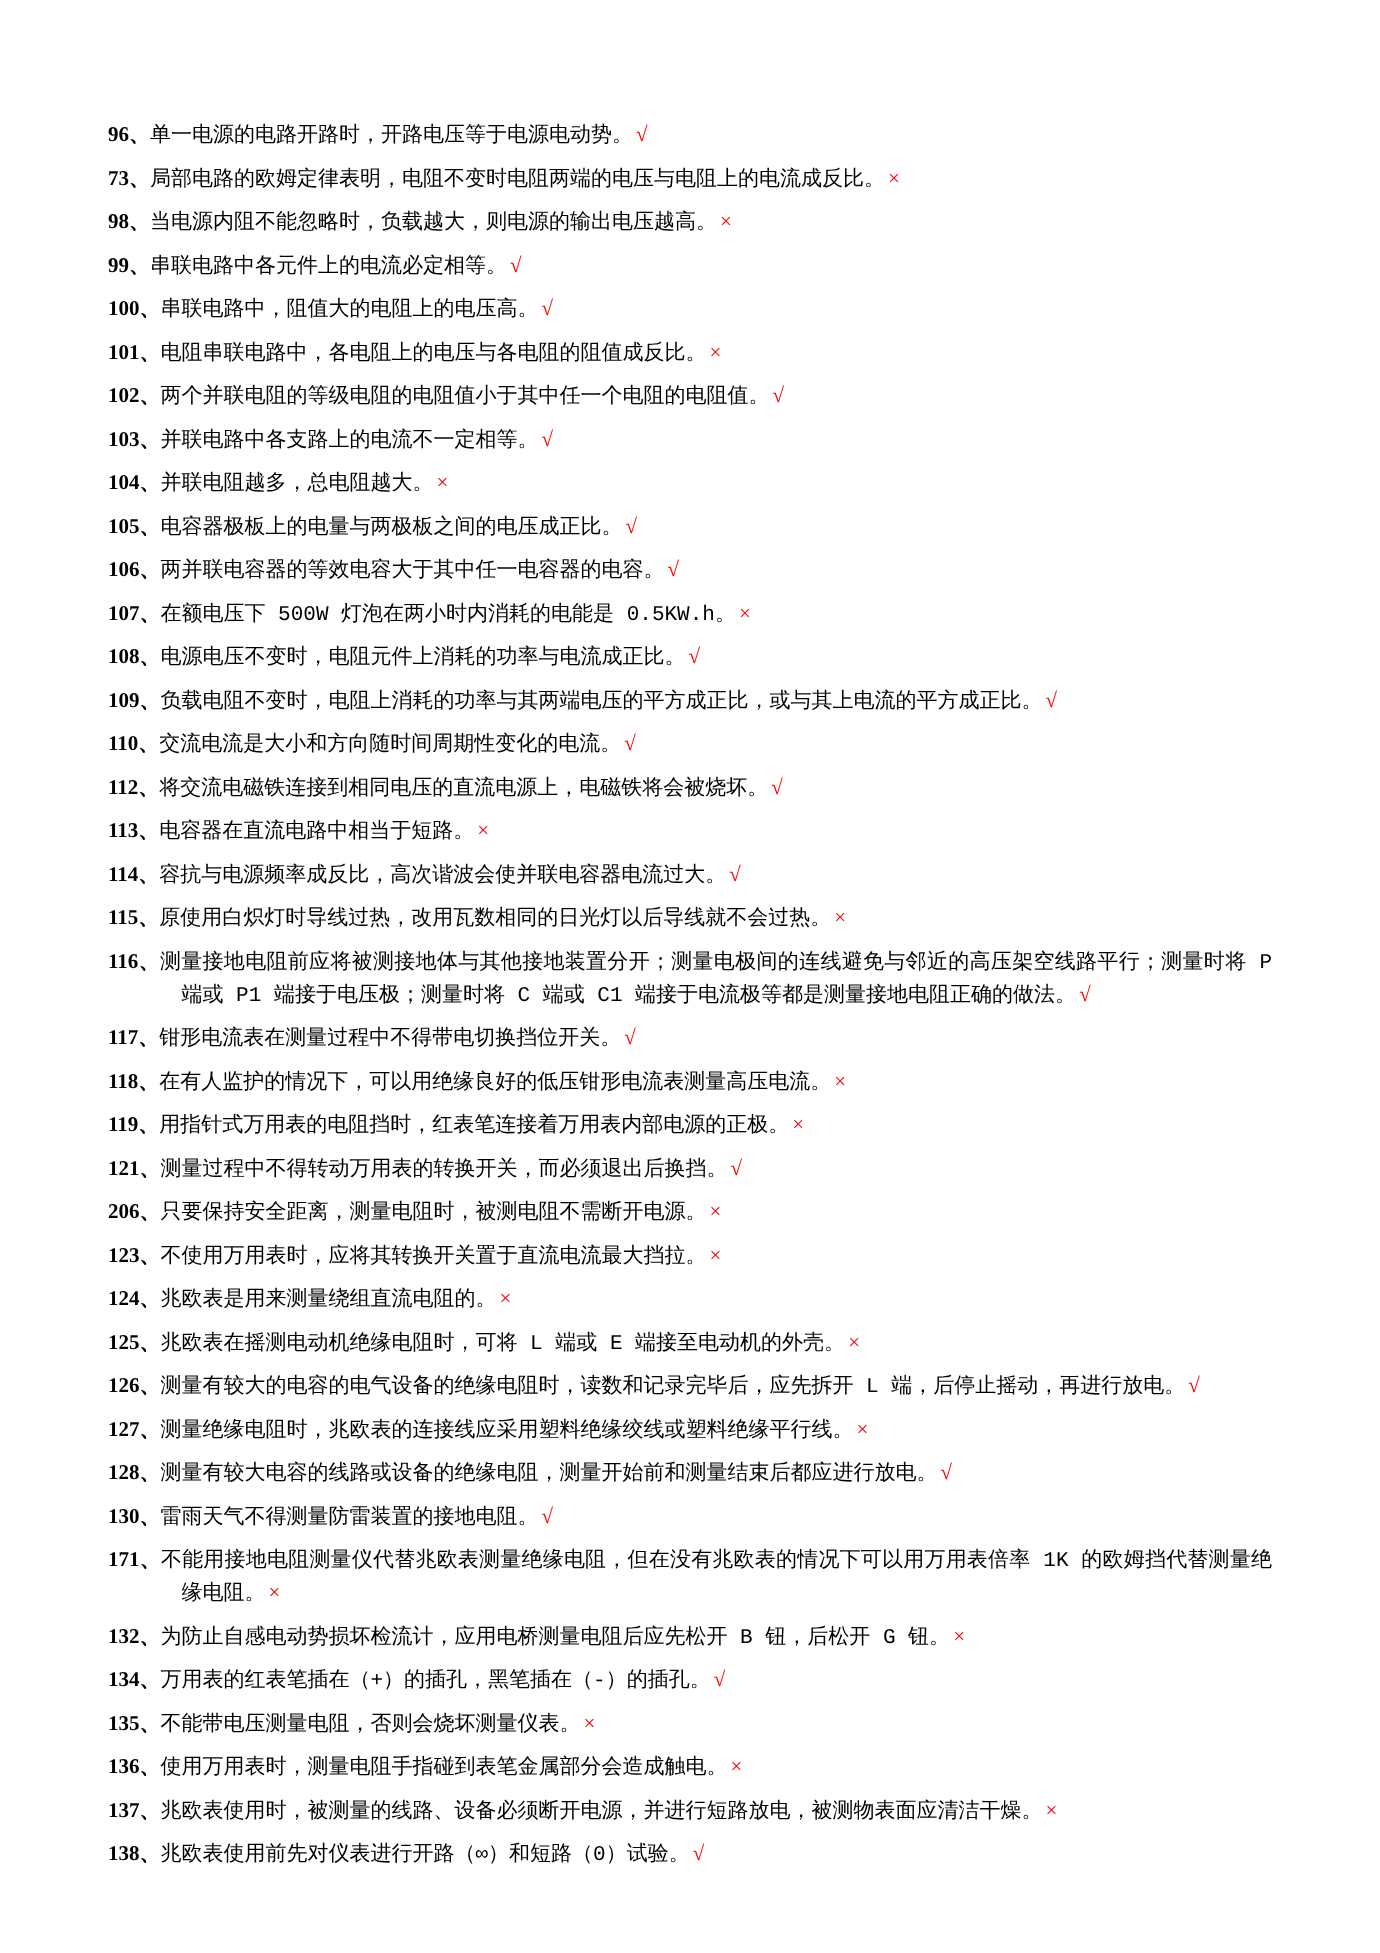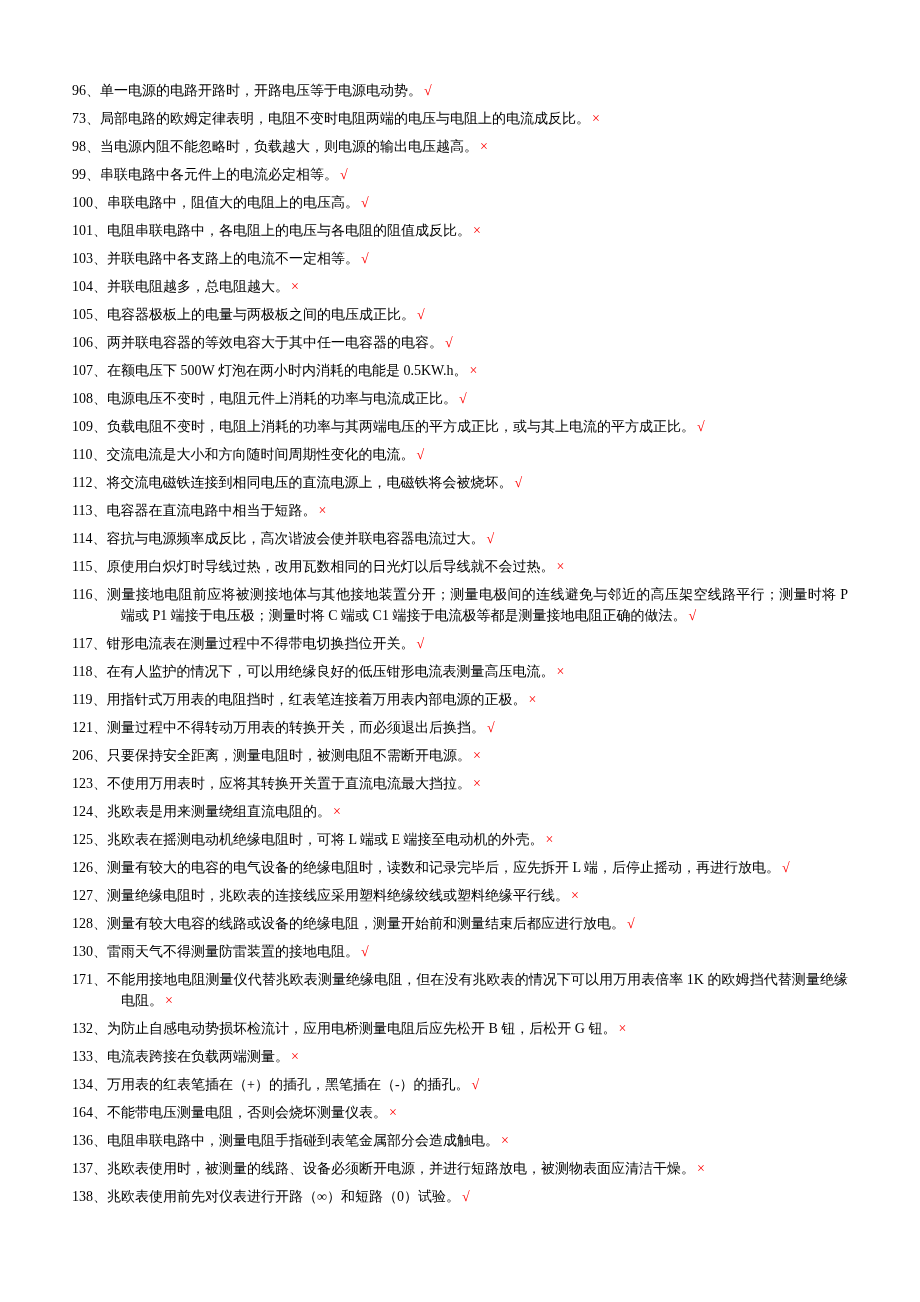--- a/index.html
+++ b/index.html
@@ -14,41 +14,44 @@
     box-sizing: border-box;
   }
   .item {
     margin-bottom: 7px;
     text-align: justify;
     padding-left: 3.5em;
     text-indent: -3.5em;
   }
   .num {
     display: inline;
+    font-weight: bold;
   }
   .text {
     display: inline;
+    font-family: Liberation Mono, monospace;
   }
   .mark {
     display: inline;
     margin-left: 2px;
   }
   .mark.correct { color: #ff0000; }
   .mark.wrong { color: #ff0000; }
 </style>
 </head>
 <body>
 
 <div id="list">
     <div class="item"><span class="num">96、</span><span class="text">单一电源的电路开路时，开路电压等于电源电动势。</span><span class="mark correct">√</span></div>
     <div class="item"><span class="num">73、</span><span class="text">局部电路的欧姆定律表明，电阻不变时电阻两端的电压与电阻上的电流成反比。</span><span class="mark wrong">×</span></div>
     <div class="item"><span class="num">98、</span><span class="text">当电源内阻不能忽略时，负载越大，则电源的输出电压越高。</span><span class="mark wrong">×</span></div>
     <div class="item"><span class="num">99、</span><span class="text">串联电路中各元件上的电流必定相等。</span><span class="mark correct">√</span></div>
     <div class="item"><span class="num">100、</span><span class="text">串联电路中，阻值大的电阻上的电压高。</span><span class="mark correct">√</span></div>
     <div class="item"><span class="num">101、</span><span class="text">电阻串联电路中，各电阻上的电压与各电阻的阻值成反比。</span><span class="mark wrong">×</span></div>
+    <div class="item"><span class="num">102、</span><span class="text">两个并联电阻的等级电阻的电阻值小于其中任一个电阻的电阻值。</span><span class="mark correct">√</span></div>
     <div class="item"><span class="num">103、</span><span class="text">并联电路中各支路上的电流不一定相等。</span><span class="mark correct">√</span></div>
     <div class="item"><span class="num">104、</span><span class="text">并联电阻越多，总电阻越大。</span><span class="mark wrong">×</span></div>
     <div class="item"><span class="num">105、</span><span class="text">电容器极板上的电量与两极板之间的电压成正比。</span><span class="mark correct">√</span></div>
     <div class="item"><span class="num">106、</span><span class="text">两并联电容器的等效电容大于其中任一电容器的电容。</span><span class="mark correct">√</span></div>
     <div class="item"><span class="num">107、</span><span class="text">在额电压下 500W 灯泡在两小时内消耗的电能是 0.5KW.h。</span><span class="mark wrong">×</span></div>
     <div class="item"><span class="num">108、</span><span class="text">电源电压不变时，电阻元件上消耗的功率与电流成正比。</span><span class="mark correct">√</span></div>
     <div class="item"><span class="num">109、</span><span class="text">负载电阻不变时，电阻上消耗的功率与其两端电压的平方成正比，或与其上电流的平方成正比。</span><span class="mark correct">√</span></div>
     <div class="item"><span class="num">110、</span><span class="text">交流电流是大小和方向随时间周期性变化的电流。</span><span class="mark correct">√</span></div>
     <div class="item"><span class="num">112、</span><span class="text">将交流电磁铁连接到相同电压的直流电源上，电磁铁将会被烧坏。</span><span class="mark correct">√</span></div>
     <div class="item"><span class="num">113、</span><span class="text">电容器在直流电路中相当于短路。</span><span class="mark wrong">×</span></div>
@@ -62,19 +65,18 @@
     <div class="item"><span class="num">206、</span><span class="text">只要保持安全距离，测量电阻时，被测电阻不需断开电源。</span><span class="mark wrong">×</span></div>
     <div class="item"><span class="num">123、</span><span class="text">不使用万用表时，应将其转换开关置于直流电流最大挡拉。</span><span class="mark wrong">×</span></div>
     <div class="item"><span class="num">124、</span><span class="text">兆欧表是用来测量绕组直流电阻的。</span><span class="mark wrong">×</span></div>
     <div class="item"><span class="num">125、</span><span class="text">兆欧表在摇测电动机绝缘电阻时，可将 L 端或 E 端接至电动机的外壳。</span><span class="mark wrong">×</span></div>
     <div class="item"><span class="num">126、</span><span class="text">测量有较大的电容的电气设备的绝缘电阻时，读数和记录完毕后，应先拆开 L 端，后停止摇动，再进行放电。</span><span class="mark correct">√</span></div>
     <div class="item"><span class="num">127、</span><span class="text">测量绝缘电阻时，兆欧表的连接线应采用塑料绝缘绞线或塑料绝缘平行线。</span><span class="mark wrong">×</span></div>
     <div class="item"><span class="num">128、</span><span class="text">测量有较大电容的线路或设备的绝缘电阻，测量开始前和测量结束后都应进行放电。</span><span class="mark correct">√</span></div>
     <div class="item"><span class="num">130、</span><span class="text">雷雨天气不得测量防雷装置的接地电阻。</span><span class="mark correct">√</span></div>
     <div class="item"><span class="num">171、</span><span class="text">不能用接地电阻测量仪代替兆欧表测量绝缘电阻，但在没有兆欧表的情况下可以用万用表倍率 1K 的欧姆挡代替测量绝缘电阻。</span><span class="mark wrong">×</span></div>
     <div class="item"><span class="num">132、</span><span class="text">为防止自感电动势损坏检流计，应用电桥测量电阻后应先松开 B 钮，后松开 G 钮。</span><span class="mark wrong">×</span></div>
-    <div class="item"><span class="num">133、</span><span class="text">电流表跨接在负载两端测量。</span><span class="mark wrong">×</span></div>
     <div class="item"><span class="num">134、</span><span class="text">万用表的红表笔插在（+）的插孔，黑笔插在（-）的插孔。</span><span class="mark correct">√</span></div>
-    <div class="item"><span class="num">164、</span><span class="text">不能带电压测量电阻，否则会烧坏测量仪表。</span><span class="mark wrong">×</span></div>
-    <div class="item"><span class="num">136、</span><span class="text">电阻串联电路中，测量电阻手指碰到表笔金属部分会造成触电。</span><span class="mark wrong">×</span></div>
+    <div class="item"><span class="num">135、</span><span class="text">不能带电压测量电阻，否则会烧坏测量仪表。</span><span class="mark wrong">×</span></div>
+    <div class="item"><span class="num">136、</span><span class="text">使用万用表时，测量电阻手指碰到表笔金属部分会造成触电。</span><span class="mark wrong">×</span></div>
     <div class="item"><span class="num">137、</span><span class="text">兆欧表使用时，被测量的线路、设备必须断开电源，并进行短路放电，被测物表面应清洁干燥。</span><span class="mark wrong">×</span></div>
     <div class="item"><span class="num">138、</span><span class="text">兆欧表使用前先对仪表进行开路（∞）和短路（0）试验。</span><span class="mark correct">√</span></div>
   </div>
 
 </body></html>

